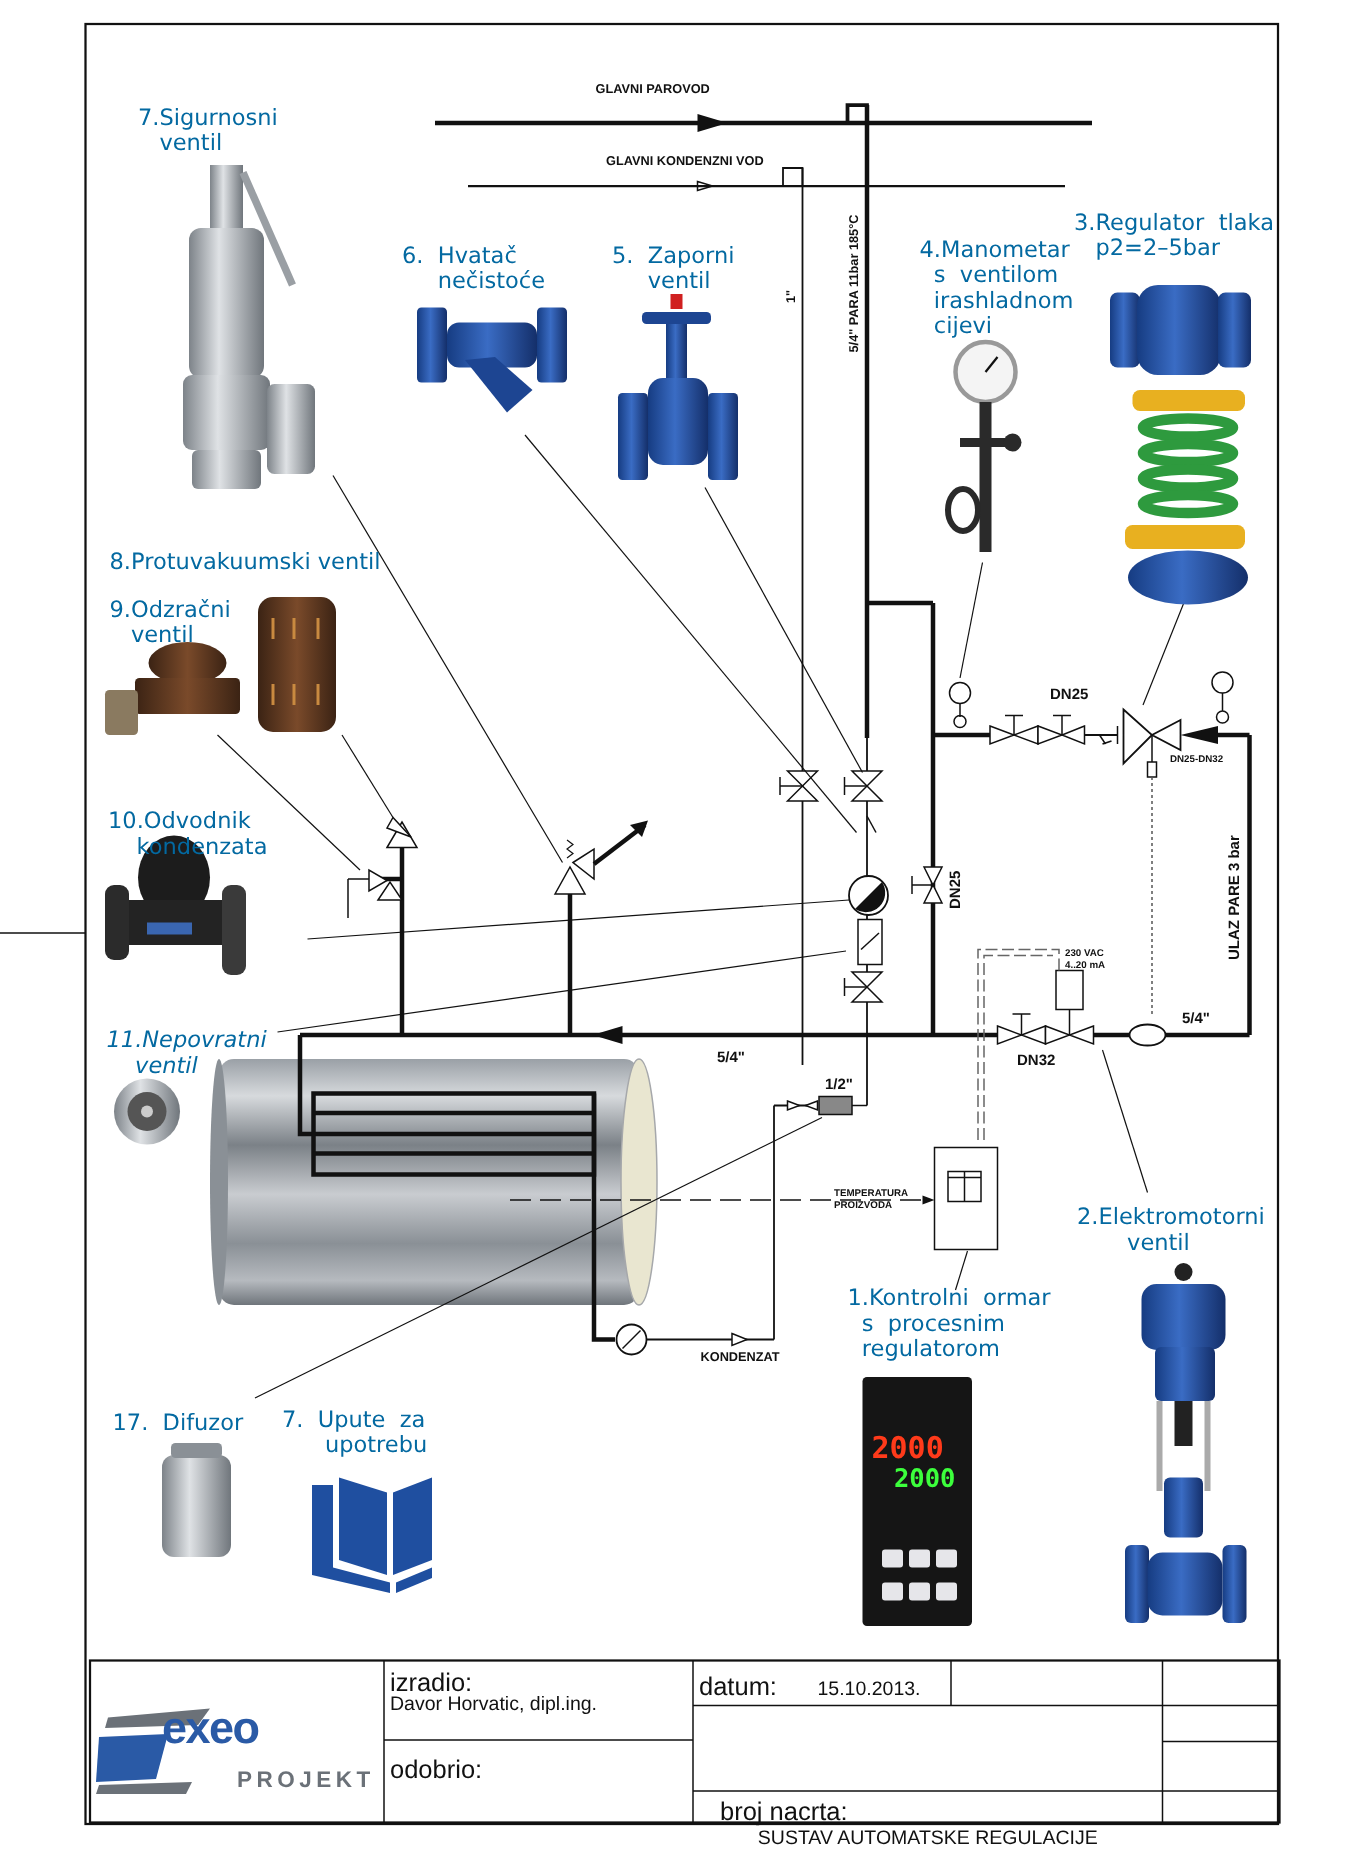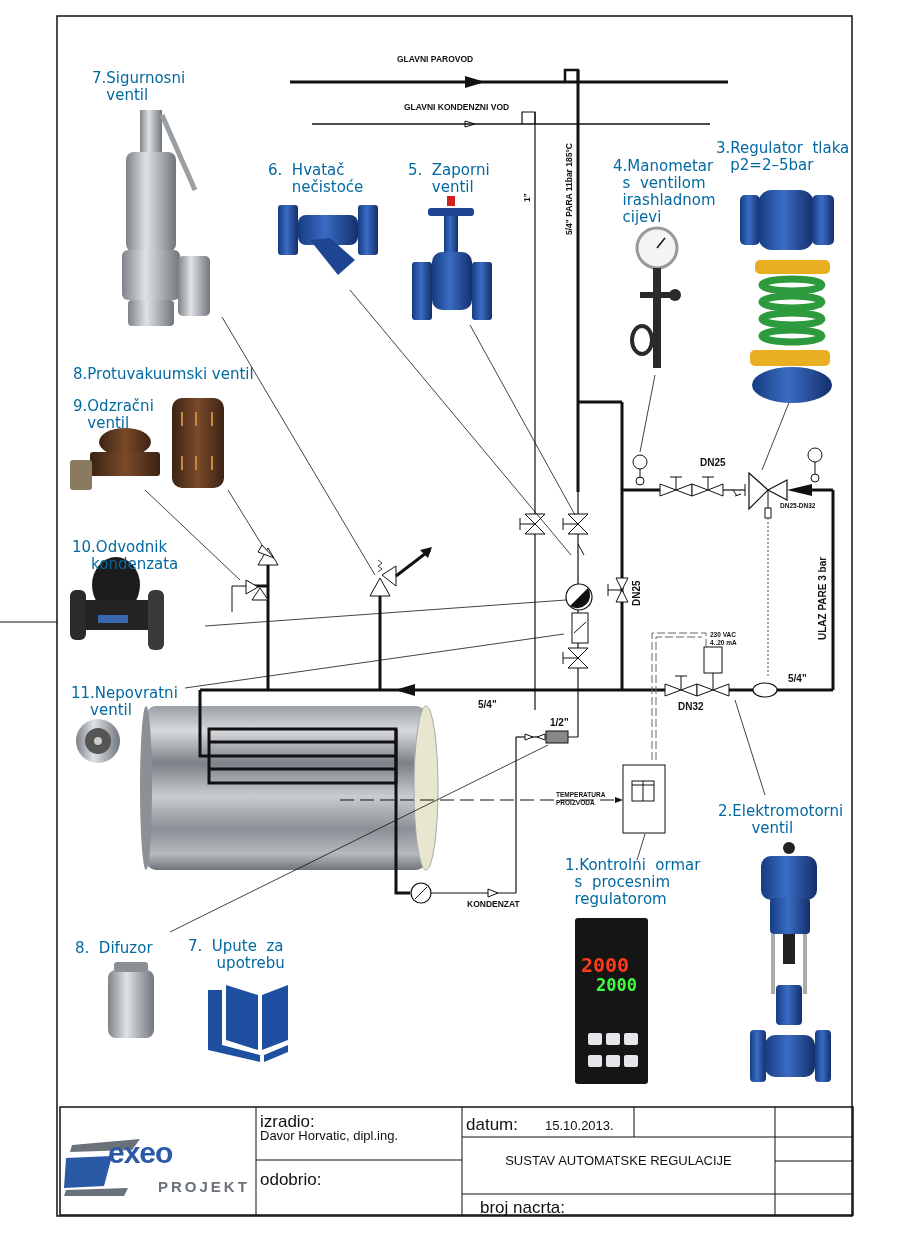--- a/index.html
+++ b/index.html
@@ -380,37 +380,37 @@
   s  ventilom
   irashladnom
   cijevi</div>
 <div class="lbl" style="left:716px;top:140px;">3.Regulator  tlaka
    p2=2–5bar</div>
 <div class="lbl" style="left:73px;top:366px;">8.Protuvakuumski ventil</div>
 <div class="lbl" style="left:73px;top:398px;">9.Odzračni
    ventil</div>
 <div class="lbl" style="left:72px;top:525px;margin-top:14px;">10.Odvodnik
     kondenzata</div>
-<div class="lbl" style="left:71px;top:685px;">11.Nepovratni
+<div class="lbl" style="left:71px;top:685px;font-style:italic;">11.Nepovratni
     ventil</div>
 <div class="lbl" style="left:565px;top:857px;">1.Kontrolni  ormar
   s  procesnim
   regulatorom</div>
 <div class="lbl" style="left:718px;top:803px;">2.Elektromotorni
        ventil</div>
-<div class="lbl" style="left:75px;top:940px;">8.  Difuzor</div>
+<div class="lbl" style="left:75px;top:940px;">17.  Difuzor</div>
 <div class="lbl" style="left:188px;top:938px;">7.  Upute  za
       upotrebu</div>
 
 <div class="logo-word" style="left:108px;top:1128px;font-size:30px;line-height:50px;letter-spacing:-1px;">
   <span style="color:#2a5aa6;">exeo</span>
 </div>
 <div class="logo-word" style="left:158px;top:1178px;font-size:15px;letter-spacing:3px;color:#6b7178;">PROJEKT</div>
 
 <div class="tb tb-small" style="left:260px;top:1112px;">izradio:</div>
 <div class="tb tb-val" style="left:260px;top:1128px;">Davor Horvatic, dipl.ing.</div>
 <div class="tb tb-small" style="left:260px;top:1170px;">odobrio:</div>
 <div class="tb tb-small" style="left:466px;top:1115px;">datum:</div>
 <div class="tb tb-val" style="left:545px;top:1118px;">15.10.2013.</div>
-<div class="tb tb-title" style="left:462px;top:1152px;width:313px;">
+<div class="tb tb-title" style="left:462px;top:1216px;width:313px;">
   <div>SUSTAV AUTOMATSKE REGULACIJE</div>
 </div>
 <div class="tb tb-small" style="left:480px;top:1198px;">broj nacrta:</div>
 
 </body></html>

